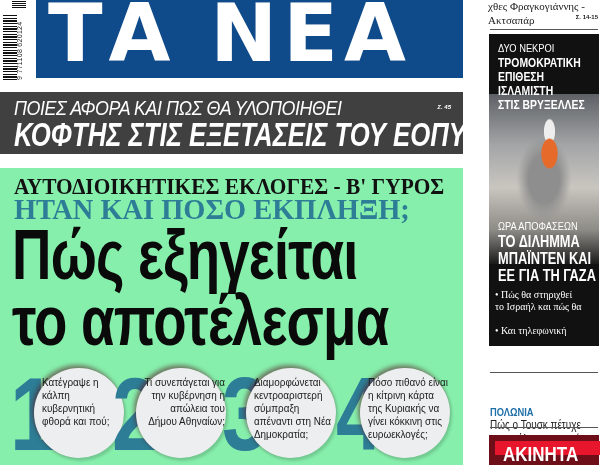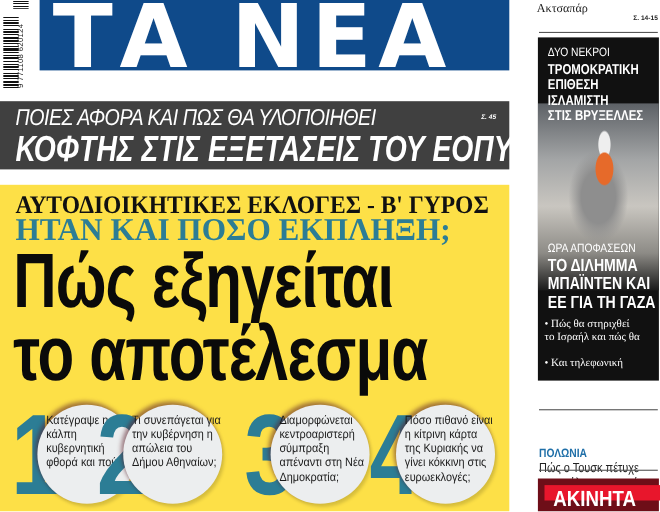--- a/index.html
+++ b/index.html
@@ -9,32 +9,32 @@
   
   .barcode{left:2px;top:0;width:26px;height:84px;}
   .barcode .bars{position:absolute;left:1px;top:14px;width:14px;height:66px;
     background:repeating-linear-gradient(0deg,#111 0 1px,#fff 1px 2px,#111 2px 4px,#fff 4px 5px,#111 5px 6px,#fff 6px 8px);}
   .barcode .bars-top{position:absolute;left:10px;top:0;width:14px;height:8px;
     background:repeating-linear-gradient(0deg,#111 0 1px,#fff 1px 2px);}
   .barcode .num{position:absolute;left:14px;top:80px;transform-origin:left top;transform:rotate(-90deg);
     font-size:7px;color:#222;white-space:nowrap;letter-spacing:0.3px;}
 
   
-  .masthead{left:36px;top:0;width:427px;height:64px;background:#0f4a8a;}
+  .masthead{left:36px;top:0;width:427px;height:78px;background:#0f4a8a;}
   .masthead .title{position:absolute;left:12px;top:-6px;font-family:"DejaVu Sans",sans-serif;font-weight:bold;
     font-size:80px;color:#fff;letter-spacing:6px;line-height:1;}
 
   
   .redbanner{left:0;top:92px;width:463px;height:62px;background:#404040;font-style:italic;}
   .redbanner .kicker{position:absolute;left:14px;top:4px;color:#fff;font-size:21px;letter-spacing:-0.5px;transform:scaleX(0.85);transform-origin:left;white-space:nowrap;}
   .redbanner .headline{position:absolute;left:14px;top:24px;color:#fff;font-weight:bold;font-size:33px;letter-spacing:0px;transform:scaleX(0.78);transform-origin:left;white-space:nowrap;}
   .redbanner .page{position:absolute;right:12px;top:12px;color:#fff;font-size:6px;font-weight:bold;}
 
   
-  .mainpanel{left:0;top:168px;width:463px;height:297px;background:#fde047;}
+  .mainpanel{left:0;top:168px;width:463px;height:297px;background:#86efac;}
   .supertitle{position:absolute;left:14px;top:6px;font-family:"Liberation Serif",serif;font-weight:bold;font-size:23px;color:#111;white-space:nowrap;transform:scaleX(0.93);transform-origin:left;}
   .subtitle{position:absolute;left:14px;top:25px;font-family:"Liberation Serif",serif;font-weight:bold;font-size:29px;color:#2c7d95;white-space:nowrap;transform:scaleX(0.98);transform-origin:left;}
   .bigline{position:absolute;left:12px;font-family:"Liberation Sans",sans-serif;font-weight:bold;font-size:70px;color:#0a0a0a;white-space:nowrap;transform:scaleX(0.78);transform-origin:left;line-height:1;letter-spacing:-1px;}
   .bigline.l1{top:52px;}
   .bigline.l2{top:118px;}
 
   .qitem{position:absolute;top:200px;width:120px;height:92px;}
   .qnum{position:absolute;left:0;top:-6px;font-family:"Liberation Sans",sans-serif;font-weight:bold;font-size:104px;color:#2c7d95;line-height:1;transform:scaleX(0.8);transform-origin:left;}
   .qcircle{position:absolute;left:24px;top:0;width:90px;height:90px;border-radius:50%;background:#eceeef;
     box-shadow:-2px -3px 4px rgba(90,30,40,0.55), 2px 3px 3px rgba(0,0,0,0.15);}
@@ -90,38 +90,39 @@
   <div class="supertitle">ΑΥΤΟΔΙΟΙΚΗΤΙΚΕΣ ΕΚΛΟΓΕΣ - Β' ΓΥΡΟΣ</div>
   <div class="subtitle">ΗΤΑΝ ΚΑΙ ΠΟΣΟ ΕΚΠΛΗΞΗ;</div>
   <div class="bigline l1">Πώς εξηγείται</div>
   <div class="bigline l2">το αποτέλεσμα</div>
 
   <div class="qitem" style="left:10px;">
     <div class="qnum">1</div>
     <div class="qcircle"></div>
     <div class="qtext">Κατέγραψε η κάλπη κυβερνητική φθορά και πού;</div>
   </div>
-  <div class="qitem" style="left:88px;">
+  <div class="qitem" style="left:112px;text-align:right;">
     <div class="qnum">2</div>
     <div class="qcircle"></div>
     <div class="qtext">Τι συνεπάγεται για την κυβέρνηση η απώλεια του Δήμου Αθηναίων;</div>
   </div>
   <div class="qitem" style="left:222px;">
     <div class="qnum">3</div>
     <div class="qcircle"></div>
     <div class="qtext">Διαμορφώνεται κεντροαριστερή σύμπραξη απέναντι στη Νέα Δημοκρατία;</div>
   </div>
   <div class="qitem" style="left:336px;">
     <div class="qnum">4</div>
     <div class="qcircle"></div>
     <div class="qtext">Πόσο πιθανό είναι η κίτρινη κάρτα της Κυριακής να γίνει κόκκινη στις ευρωεκλογές;</div>
   </div>
 </div>
 
 <div class="abs rtop">
+  <div class="line1">χθες Φραγκογιάννης -</div>
   <div class="line2">Ακτσαπάρ</div>
   <div class="pg">Σ. 14-15</div>
 </div>
 <div class="abs rdiv" style="top:29px;"></div>
 
 <div class="abs rphoto">
   <div class="bg"></div>
   <div class="k" style="top:8px;">ΔΥΟ ΝΕΚΡΟΙ</div>
   <div class="h" style="top:22px;">ΤΡΟΜΟΚΡΑΤΙΚΗ</div>
   <div class="h" style="top:36px;">ΕΠΙΘΕΣΗ</div>

